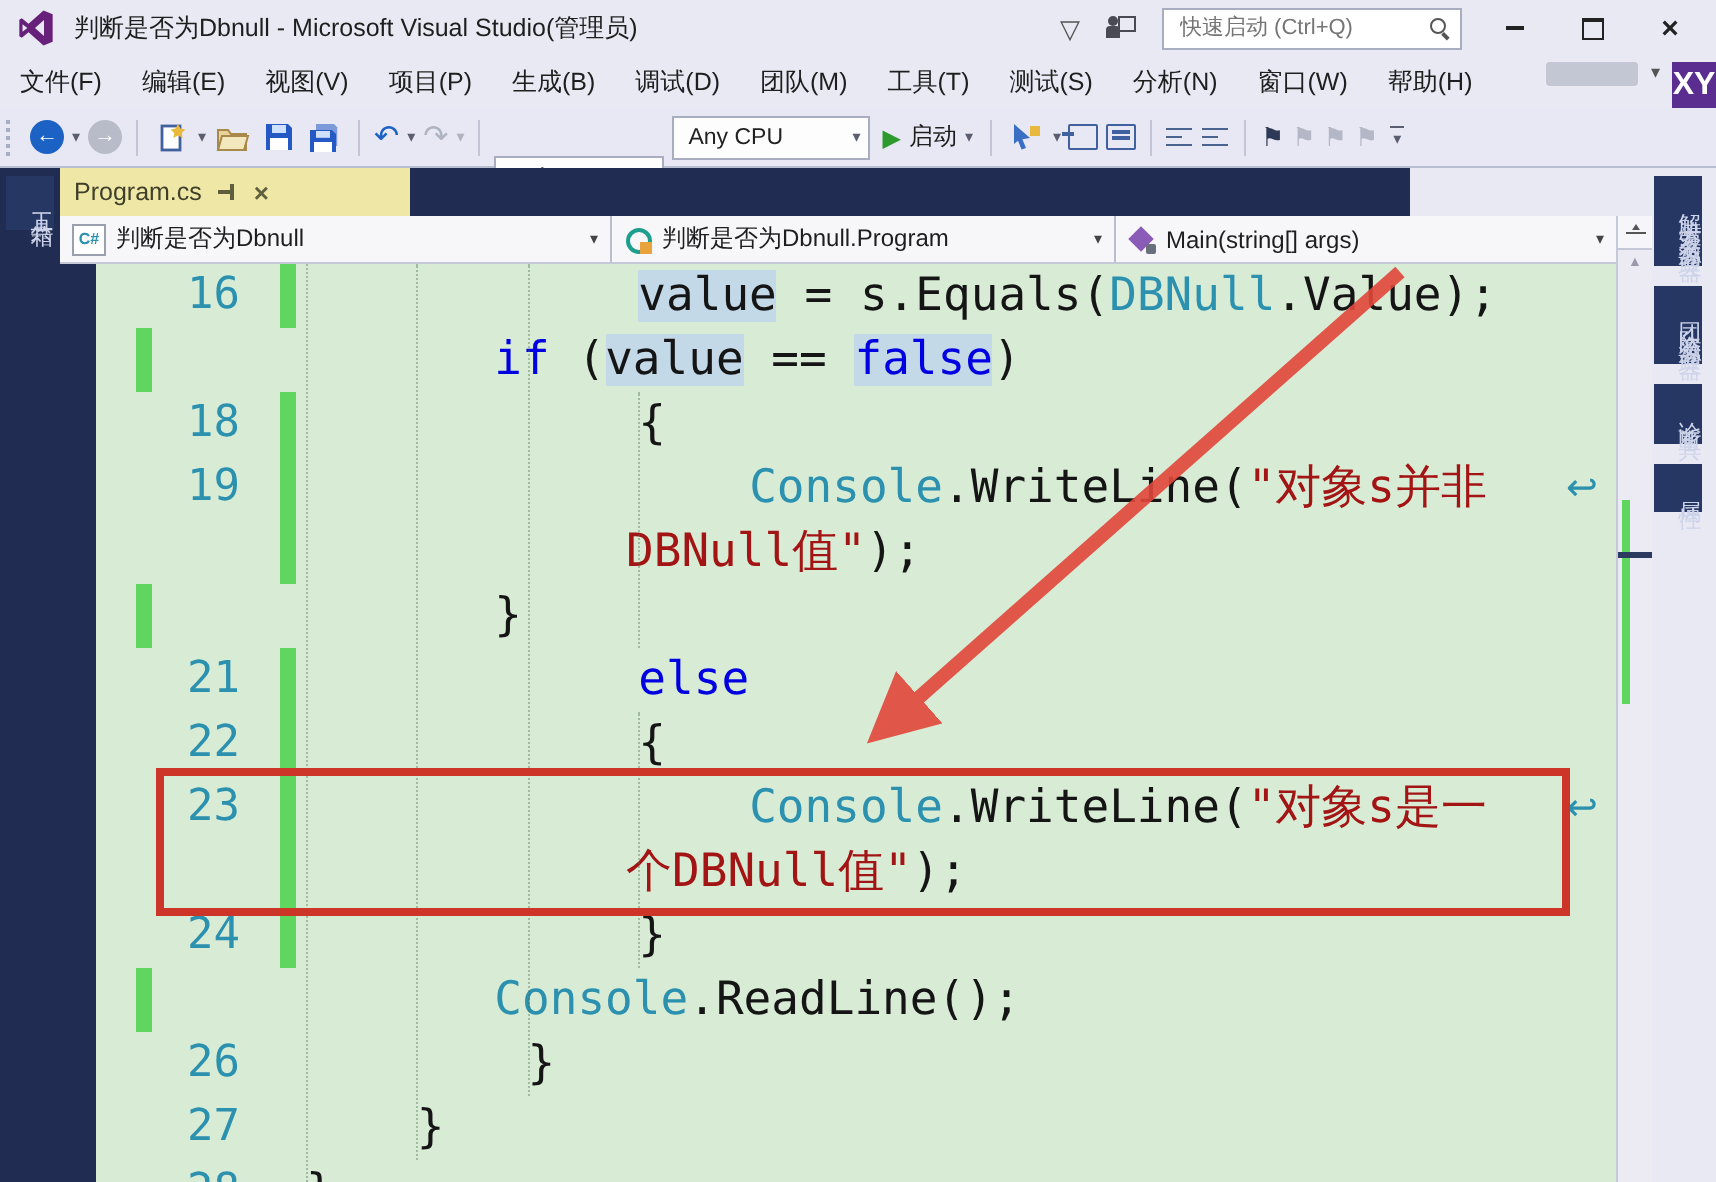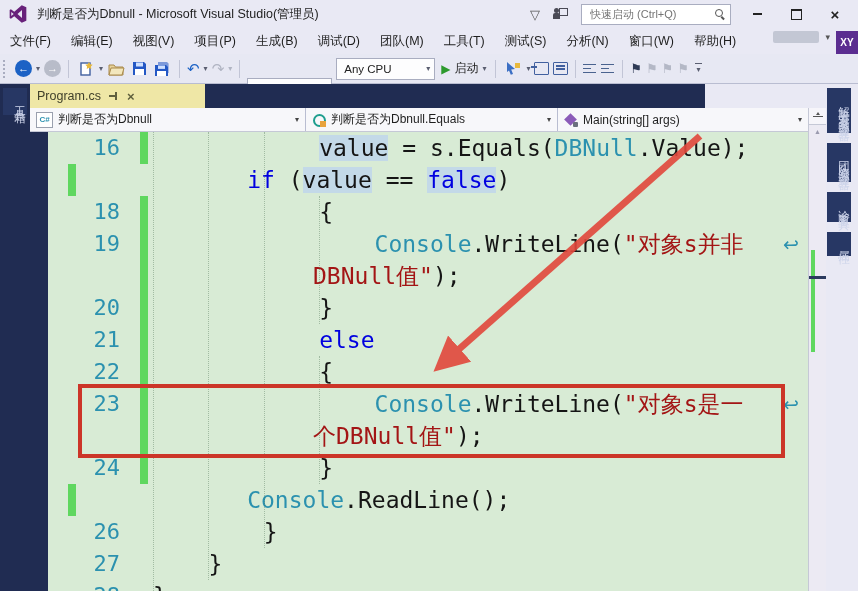--- a/index.html
+++ b/index.html
@@ -28,21 +28,21 @@
   .min-glyph{display:inline-block;width:9px;height:2px;background:#222;}
   .max-glyph{display:inline-block;width:9px;height:8px;border:1px solid #222;border-top-width:2px;}
   .close-glyph{font-size:15px;line-height:1;font-weight:bold;}
   
   .menubar{position:absolute;left:0;top:28px;width:858px;height:26px;background:#e9e9f4;
            display:flex;align-items:flex-end;font-size:12.5px;color:#1e1e1e;}
   .menu-item{padding:0 10px;line-height:26px;white-space:nowrap;}
   .menu-right{margin-left:auto;display:flex;align-items:center;gap:6px;padding-right:0;}
   .blurname{width:46px;height:12px;background:#c3c7d4;border-radius:2px;}
   .menu-caret{font-size:9px;color:#555;}
-  .acct-badge{width:22px;height:23px;background:#5b2d90;color:#fff;font-size:10px;font-weight:bold;
+  .acct-badge{width:22px;height:23px;background:#5b2d90;color:#fff;font-size:16px;font-weight:bold;
               display:flex;align-items:center;justify-content:center;margin-top:12px;}
   
   .toolbar{position:absolute;left:0;top:54px;width:858px;height:30px;background:#e7e8f3;
            border-bottom:1px solid #b9bdd1;display:flex;align-items:center;gap:4px;padding-left:3px;box-sizing:border-box;}
   .grip{width:4px;height:18px;border-left:2px dotted #a9adc0;margin-right:2px;}
   .tsep{width:1px;height:18px;background:#c2c5d6;margin:0 3px;}
   .circ{width:17px;height:17px;border-radius:50%;display:flex;align-items:center;justify-content:center;
         color:#fff;font-size:11px;line-height:1;}
   .circ.blue{background:#1c62c5;}
   .circ.gray{background:#b8bcc9;}
@@ -279,21 +279,21 @@
     </div>
 
     <div class="navbar">
       <div class="navdd d1">
         <span class="cs-ic">C#</span>
         <span>判断是否为Dbnull</span>
         <span class="ncaret">▾</span>
       </div>
       <div class="navdd d2">
         <span class="class-ic"></span>
-        <span>判断是否为Dbnull.Equals</span>
+        <span>判断是否为Dbnull.Program</span>
         <span class="ncaret">▾</span>
       </div>
       <div class="navdd d3">
         <span class="method-ic"></span>
         <span>Main(string[] args)</span>
         <span class="ncaret">▾</span>
       </div>
     </div>
 
     <div class="editor">
@@ -332,21 +332,20 @@
             <span class="ctext"><span>                </span><span class="tok-t">Console</span><span>.WriteLine(</span><span class="tok-s">"对象s并非</span></span>
           </div>
           <div class="code-line wrapln">
             <span class="lnum"></span>
             <span class="barcol">
               <span class="chg"></span>
             </span>
             <span class="ctext"><span class="tok-s">DBNull值"</span><span>);</span></span>
           </div>
           <div class="code-line">
-            <span class="lnum">20</span>
             <span class="barcol">
               <span class="chg"></span>
             </span>
             <span class="ctext"><span>            }</span></span>
           </div>
           <div class="code-line">
             <span class="lnum">21</span>
             <span class="barcol">
               <span class="chg"></span>
             </span>

